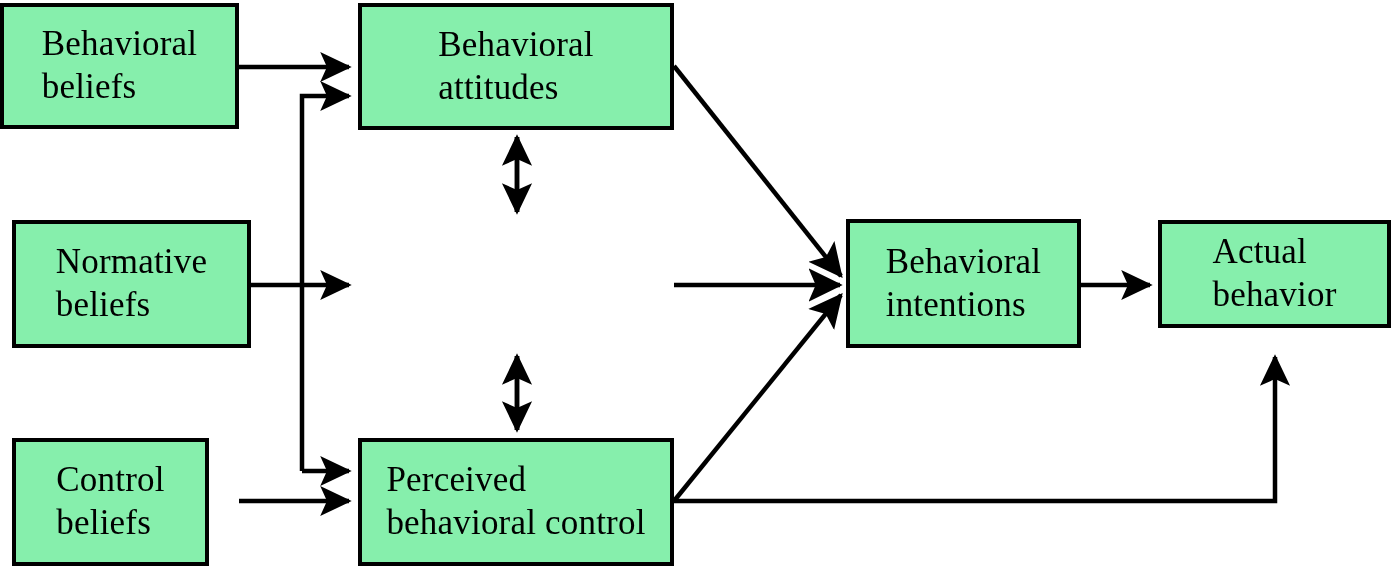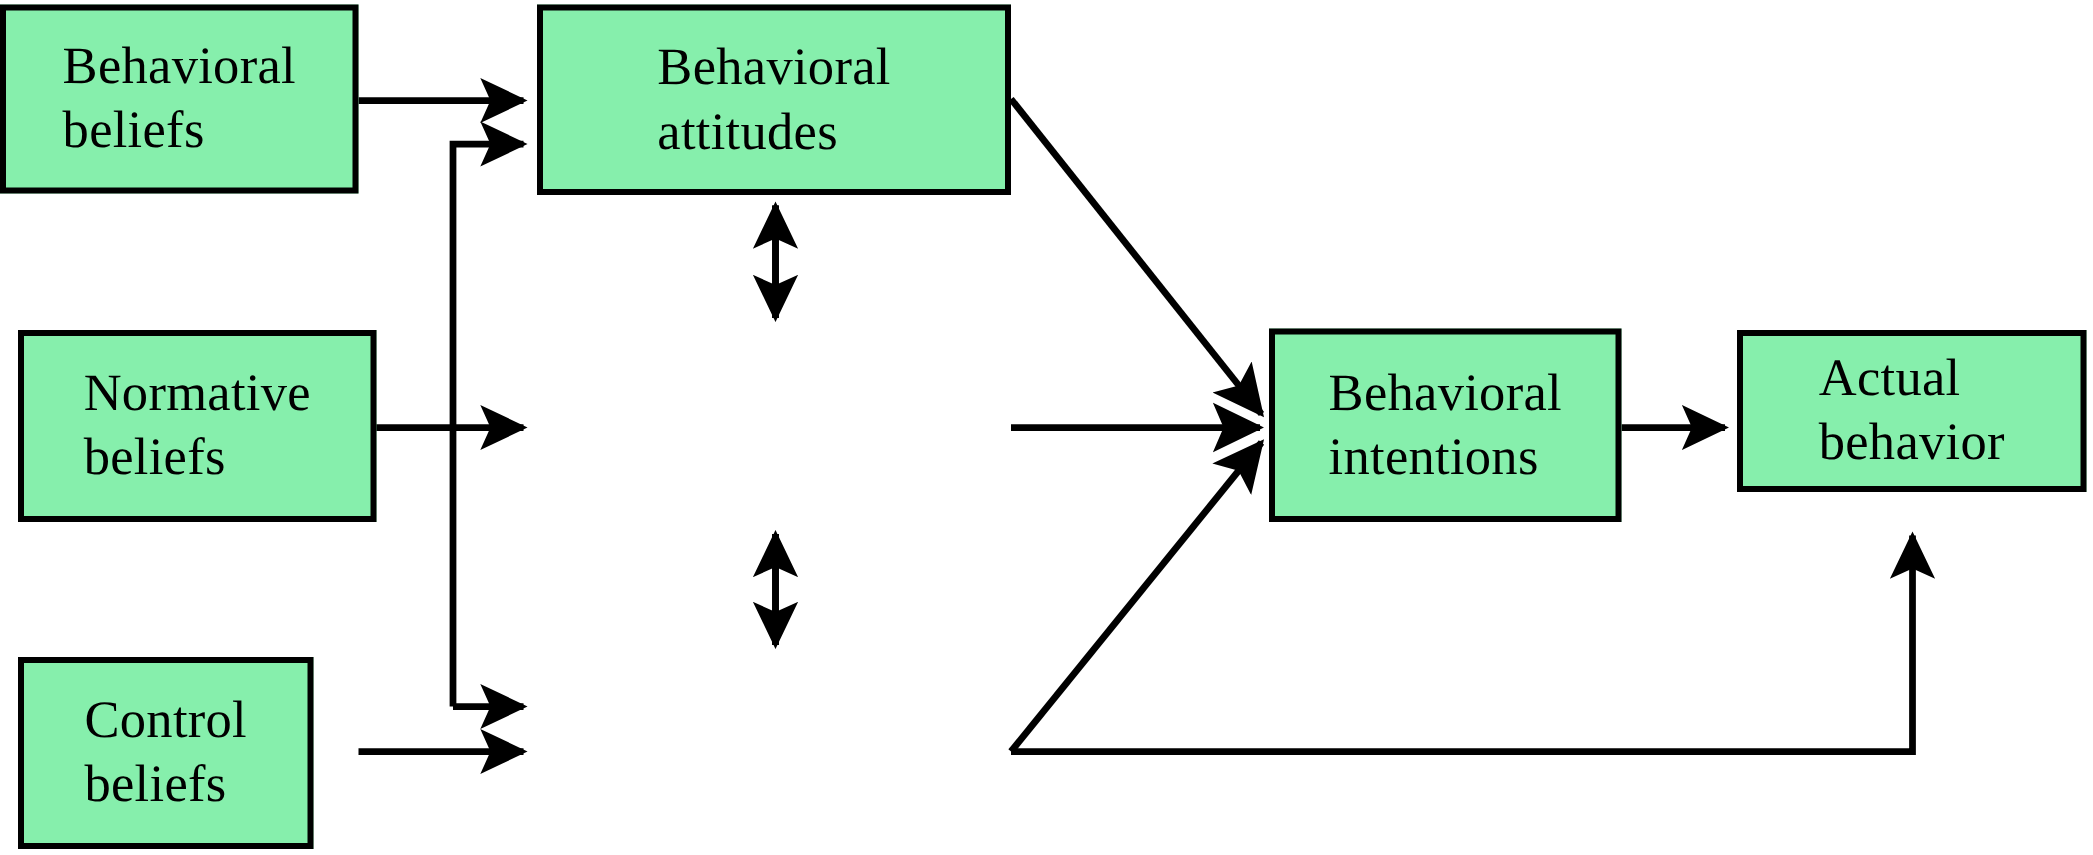--- a/index.html
+++ b/index.html
@@ -100,20 +100,24 @@
     <span class="node-label">Control
 beliefs</span>
   </div>
 
   <div class="node-box" style="left:358px; top:3px; width:316px; height:127px;">
     <span class="node-label">Behavioral
 attitudes</span>
   </div>
 
 
+  <div class="node-box" style="left:358px; top:438px; width:316px; height:128px;">
+    <span class="node-label">Perceived
+behavioral control</span>
+  </div>
 
   <div class="node-box" style="left:846px; top:219px; width:235px; height:129px;">
     <span class="node-label">Behavioral
 intentions</span>
   </div>
 
   <div class="node-box" style="left:1158px; top:220px; width:233px; height:108px;">
     <span class="node-label">Actual
 behavior</span>
   </div>

